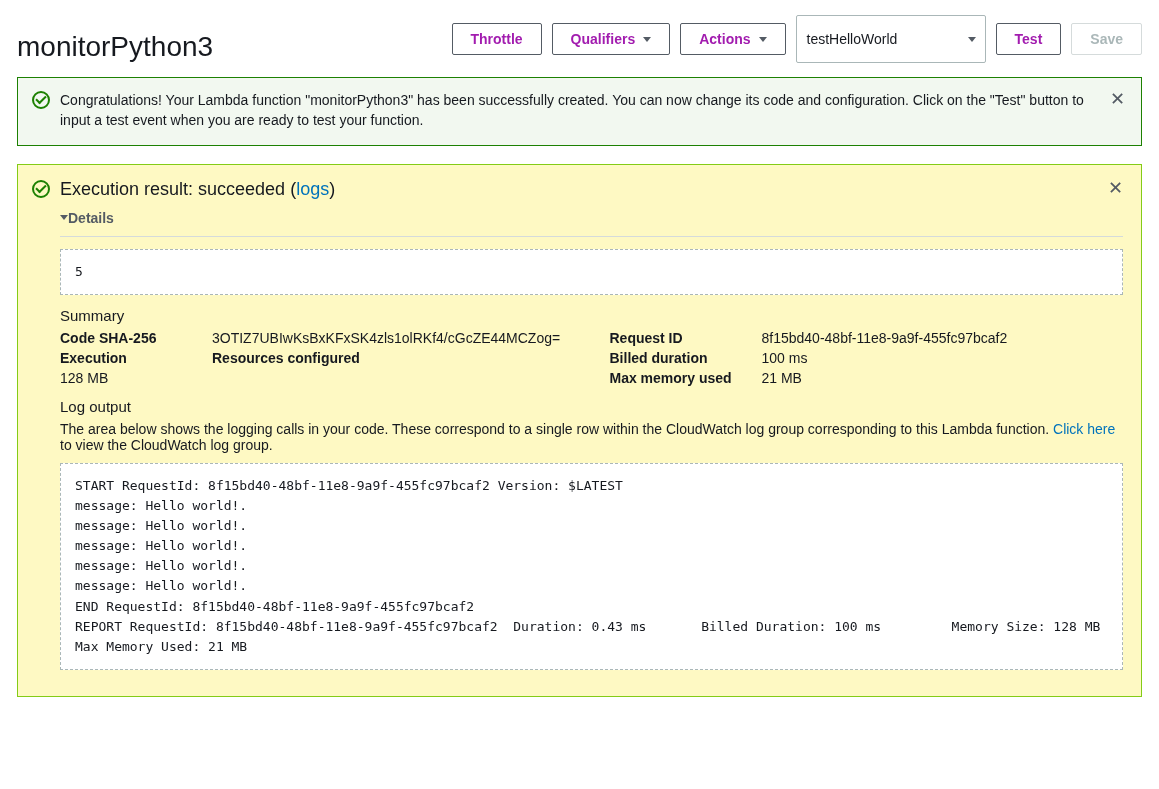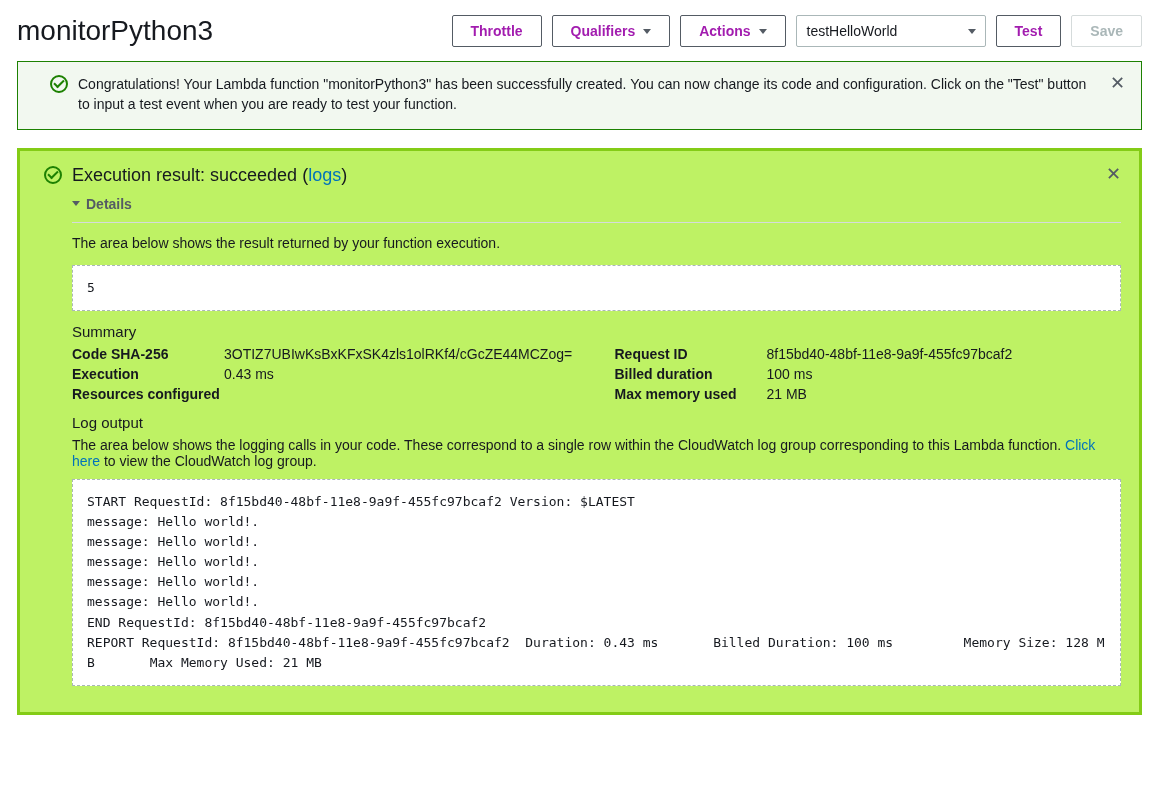--- a/index.html
+++ b/index.html
@@ -53,21 +53,21 @@
     border-left: 4px solid transparent;
     border-right: 4px solid transparent;
     border-top: 5px solid #545b64;
   }
   .select-wrap {
     position: relative;
     display: inline-flex;
     align-items: center;
   }
   .select {
-    height: 32px;
+    height: 48px;
     width: 190px;
     padding: 0 28px 0 10px;
     background: #ffffff;
     border: 1px solid #aab7b8;
     border-radius: 2px;
     font-size: 14px;
     color: #16191f;
     display: inline-flex;
     align-items: center;
     cursor: pointer;
@@ -79,21 +79,21 @@
     height: 0;
     border-left: 4px solid transparent;
     border-right: 4px solid transparent;
     border-top: 5px solid #545b64;
     pointer-events: none;
   }
 
   .banner {
     border: 1px solid #1d8102;
     background: #f2f8f0;
-    padding: 12px 16px 14px 32px;
+    padding: 12px 16px 14px 14px;
     margin-bottom: 18px;
     display: flex;
     gap: 10px;
     align-items: flex-start;
     color: #16191f;
   }
   .banner .msg { flex: 1; line-height: 1.45; }
   .success-icon {
     width: 18px; height: 18px;
     border: 2px solid #1d8102;
@@ -112,40 +112,40 @@
   }
   .close-x {
     cursor: pointer;
     color: #545b64;
     font-size: 18px;
     line-height: 1;
     flex-shrink: 0;
   }
 
   .result-panel {
-    border: 3px solid #84cc16;
-    background: #bef264;
-    padding: 14px 18px 26px 24px;
+    border: 1px solid #84cc16;
+    background: #fef9c3;
+    padding: 14px 18px 26px 14px;
   }
   .result-head {
     display: flex;
     align-items: flex-start;
     gap: 10px;
   }
   .result-title {
     font-size: 18px;
     font-weight: 400;
     flex: 1;
   }
   .result-title .link { color: #0073bb; cursor: pointer; }
   .details-row {
     margin: 10px 0 0 28px;
     display: flex;
     align-items: center;
-    gap: 6px;
+    gap: 0;
     cursor: pointer;
     font-weight: 700;
     font-size: 14px;
     color: #545b64;
   }
   .detail-caret {
     width: 0; height: 0;
     border-left: 4px solid transparent;
     border-right: 4px solid transparent;
     border-top: 5px solid #545b64;
@@ -229,32 +229,31 @@
     <span class="close-x">✕</span>
   </div>
 
   <div class="details-row">
     <span class="detail-caret"></span>
     <span>Details</span>
   </div>
 
   <div class="body">
     <hr class="sep">
-    <div class="desc">The area below shows the result returned by your function execution.</div>
     <div class="dashed-box">5</div>
 
     <div class="section-title">Summary</div>
     <div class="summary-cols">
       <div>
         <div class="summary-grid">
           <div class="label">Code SHA-256</div>
           <div>3OTIZ7UBIwKsBxKFxSK4zls1olRKf4/cGcZE44MCZog=</div>
           <div class="label">Execution</div>
-          <div>0.43 ms</div>
           <div class="label">Resources configured</div>
+          <div>128 MB</div>
         </div>
       </div>
       <div>
         <div class="summary-grid">
           <div class="label">Request ID</div>
           <div>8f15bd40-48bf-11e8-9a9f-455fc97bcaf2</div>
           <div class="label">Billed duration</div>
           <div>100 ms</div>
           <div class="label">Max memory used</div>
           <div>21 MB</div>

